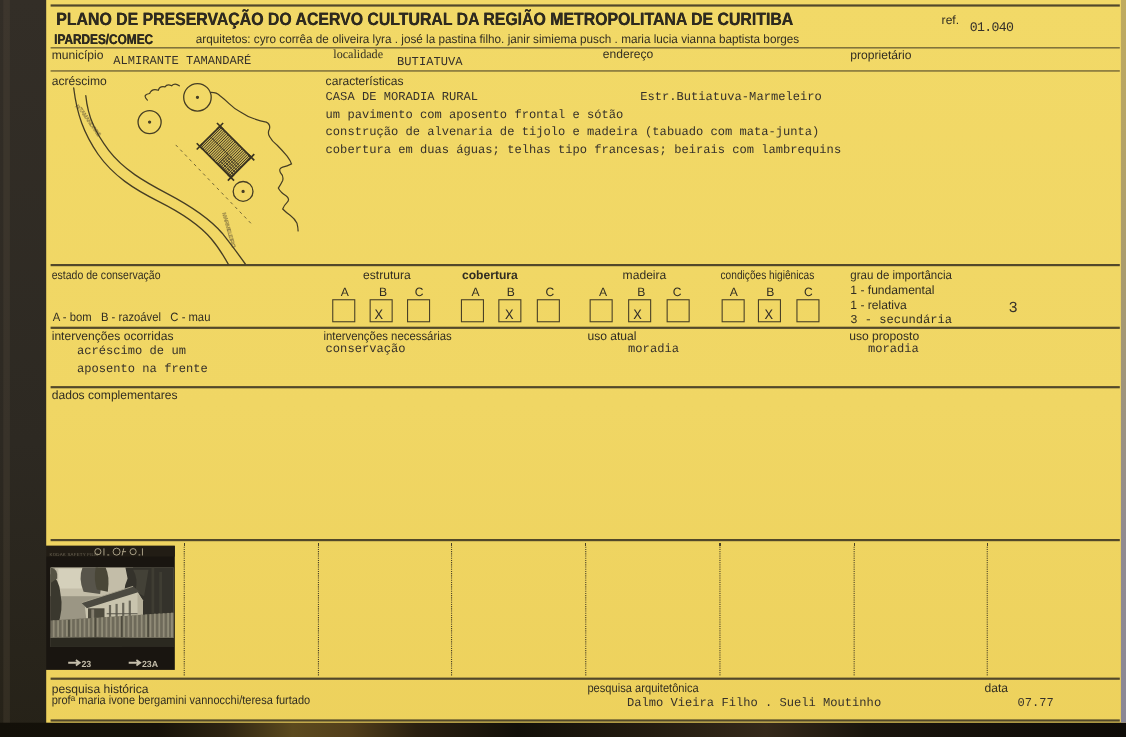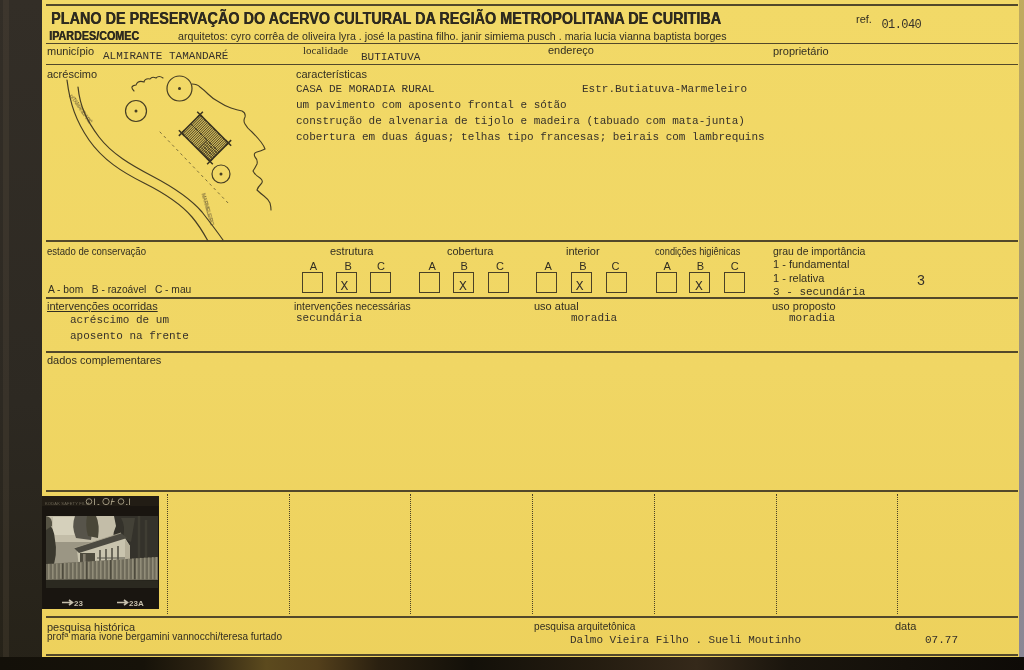--- a/index.html
+++ b/index.html
@@ -83,22 +83,22 @@
 
   <g fill="#44392b" font-family="Liberation Sans,sans-serif" font-size="5.2" opacity="0.85">
     <text transform="translate(69.5,96) rotate(55)" letter-spacing="-0.2">p/TAMANDARÉ</text>
     <text transform="translate(201.5,194) rotate(74)" letter-spacing="-0.2">MARMELEIRO</text>
   </g>
 </svg>
 
 <div class="lab" style="left:47px;top:244.5px;;white-space:nowrap;transform:scaleX(0.87);transform-origin:0 0">estado de conservação</div>
 <div class="lab" style="left:48px;top:283px;white-space:nowrap;transform:scaleX(0.93);transform-origin:0 0;">A - bom&nbsp;&nbsp;&nbsp;B - razoável&nbsp;&nbsp;&nbsp;C - mau</div>
 <div class="lab" style="left:330px;top:244.5px;">estrutura</div>
-<div class="lab" style="left:447px;top:244.5px;">cobertura</div>
-<div class="lab" style="left:566px;top:244.5px;">interior</div>
+<div class="lab" style="left:420px;top:244.5px;font-weight:bold;">cobertura</div>
+<div class="lab" style="left:566px;top:244.5px;">madeira</div>
 <div class="lab" style="left:655px;top:244.5px;;white-space:nowrap;transform:scaleX(0.84);transform-origin:0 0">condições higiênicas</div>
 <div class="lab" style="left:773px;top:244.5px;;white-space:nowrap;transform:scaleX(0.95);transform-origin:0 0">grau de importância</div>
 <div class="lab" style="left:773px;top:258.2px;">1 - fundamental</div>
 <div class="lab" style="left:773px;top:271.9px;">1 - relativa</div>
 <div class="lab" style="left:773px;top:285.6px;font-family:Liberation Mono, monospace;">3 - secundária</div>
 <div class="tw" style="left:916.8px;top:272.9px;font-size:14px;">3</div>
 
 <div class="abc" style="left:309.7px;">A</div>
 <div class="abc" style="left:344.5px;">B</div>
 <div class="abc" style="left:377.1px;">C</div>
@@ -121,25 +121,25 @@
 <div class="box" style="left:571.1px;"></div>
 <div class="box" style="left:605.7px;"></div>
 <div class="box" style="left:655.7px;"></div>
 <div class="box" style="left:689px;"></div>
 <div class="box" style="left:723.7px;"></div>
 <div class="xm" style="left:340.4px;">X</div>
 <div class="xm" style="left:459px;">X</div>
 <div class="xm" style="left:575.7px;">X</div>
 <div class="xm" style="left:694.9px;">X</div>
 
-<div class="lab" style="left:47px;top:299.5px;text-decoration:underline;">intervenções ocorridas</div>
+<div class="lab" style="left:47px;top:299.5px;">intervenções ocorridas</div>
 <div class="tw" style="left:70px;top:311.5px;line-height:16.5px;">acréscimo de um
 aposento na frente</div>
 <div class="lab" style="left:294px;top:299.5px;;white-space:nowrap;transform:scaleX(0.94);transform-origin:0 0">intervenções necessárias</div>
-<div class="tw" style="left:296px;top:311.5px;">secundária</div>
+<div class="tw" style="left:296px;top:311.5px;">conservação</div>
 <div class="lab" style="left:534px;top:299.5px;">uso atual</div>
 <div class="tw" style="left:571px;top:312px;">moradia</div>
 <div class="lab" style="left:772px;top:299.5px;">uso proposto</div>
 <div class="tw" style="left:789px;top:312px;">moradia</div>
 
 <div class="lab" style="left:47px;top:354px;">dados complementares</div>
 
 <div class="abs" style="left:167px;top:494px;width:0;height:120px;border-left:1.6px dotted #4a4126;"></div>
 <div class="abs" style="left:289px;top:494px;width:0;height:120px;border-left:1.6px dotted #4a4126;"></div>
 <div class="abs" style="left:410px;top:494px;width:0;height:120px;border-left:1.6px dotted #4a4126;"></div>

